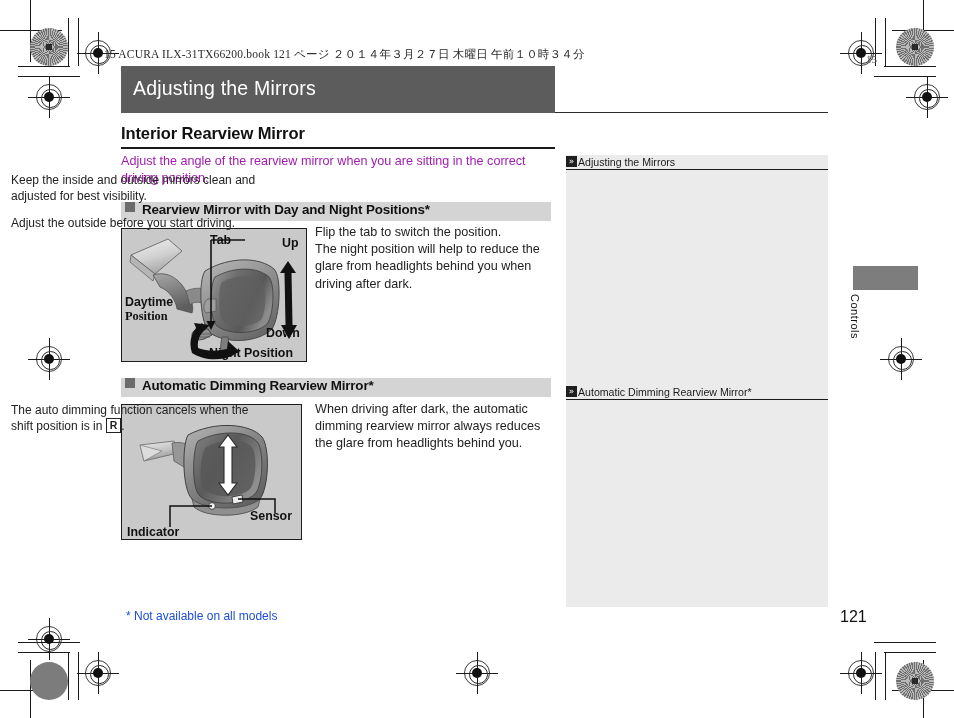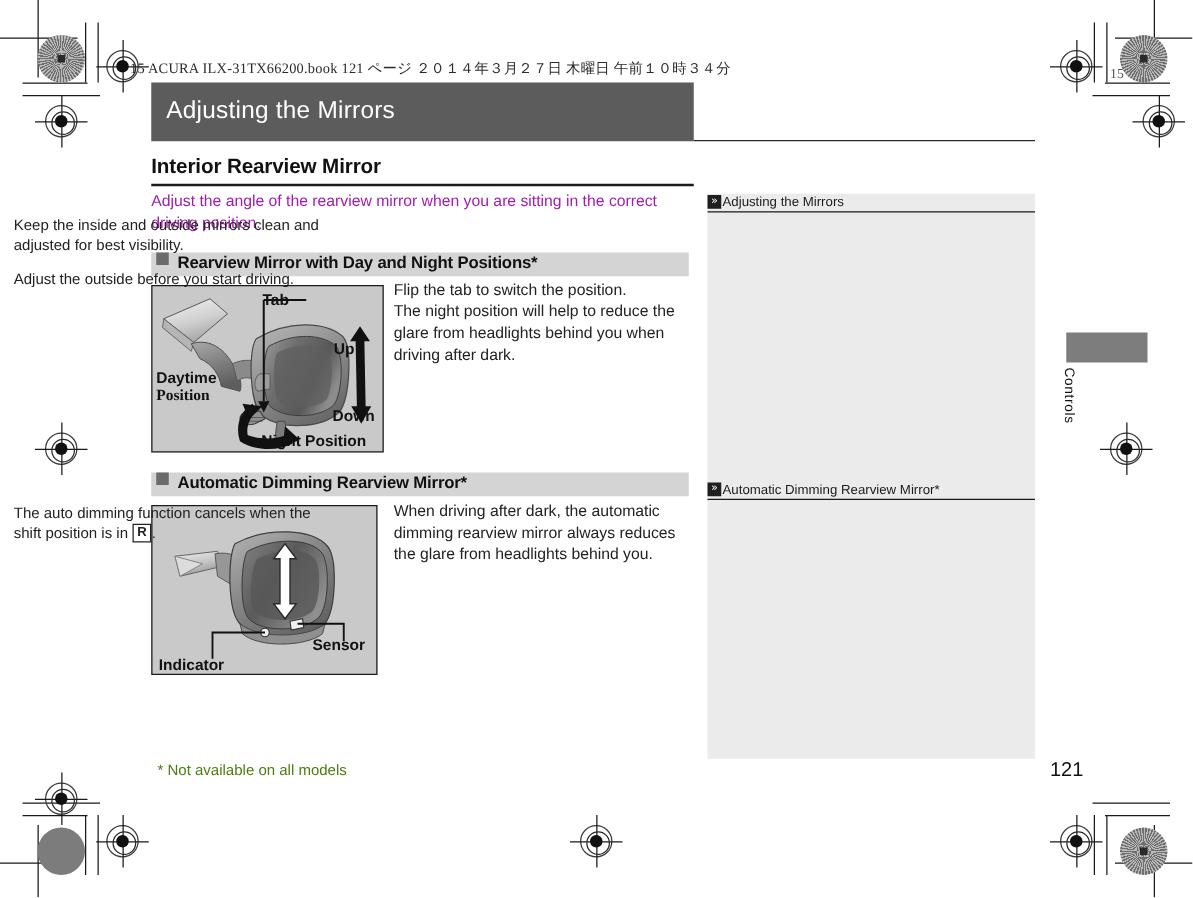--- a/index.html
+++ b/index.html
@@ -180,21 +180,21 @@
     font-size: 12.6px;
     line-height: 17.2px;
     color: #222;
   }
 
   .footnote {
     position: absolute;
     left: 126px;
     top: 609px;
     font-size: 12px;
-    color: #4d7c0f;
+    color: #1d4ed8;
   }
   .page-num {
     position: absolute;
     left: 840px;
     top: 608px;
     font-size: 16px;
     color: #111;
   }
 
   
@@ -387,21 +387,21 @@
     <div class="crop-line" style="left:884px; top:652px; width:52px; height:1px;"></div>
     <div class="crop-line" style="left:874px; top:642px; width:62px; height:1px;"></div>
     <div class="color-patch patch-star" style="left:896px; top:662px;"></div>
   </div>
   <div class="reg-target" style="left:848px; top:660px;">
     <div class="reg-ring"></div>
       <div class="reg-dot"></div>
   </div>
 
   <div class="slug">15 ACURA  ILX-31TX66200.book   121 ページ   ２０１４年３月２７日   木曜日   午前１０時３４分</div>
-  <div class="slug-num" style="left:888px; top:53px; font-size:11px; color:#555;">15</div>
+  <div class="slug-num" style="left:866px; top:53px; font-size:11px; color:#555;">15</div>
 
   <div class="title-bar">
     <div class="title-bar-text">Adjusting the Mirrors</div>
   </div>
   <div class="title-rule"></div>
 
   <div class="h1">Interior Rearview Mirror</div>
   <div class="h1-rule"></div>
   <div class="intro">Adjust the angle of the rearview mirror when you are sitting in the correct driving position.</div>
 
@@ -466,21 +466,21 @@
                L 170.5 96 L 175 96 L 167 110 L 159 96 L 163.5 96
                L 162.5 44 Z" fill="#111"></path>
 
       <path d="M70 124 C 66 112, 70 100, 80 94 L 84 100 C 77 105, 74 114, 77 123 Z" fill="#111"></path>
       <path d="M72 94 L 88 96 L 77 106 Z" fill="#111"></path>
       <path d="M70 124 C 82 132, 100 132, 112 126 L 110 118 C 99 123, 84 123, 74 118 Z" fill="#111"></path>
       <path d="M106 112 L 118 123 L 104 128 Z" fill="#111"></path>
     </svg>
     
     <div class="fig-label" style="left:88px; top:4px;">Tab</div>
-    <div class="fig-label" style="left:145px; top:7px;margin-top:36px;">Up</div>
+    <div class="fig-label" style="left:160px; top:7px;">Up</div>
     <div class="fig-label" style="left:144px; top:97px;">Down</div>
     <div class="fig-label" style="left:3px; top:66px;">Daytime</div>
     <div class="fig-label" style="left:3px; top:80px;font-family:Liberation Serif, serif;">Position</div>
     <div class="fig-label" style="left:87px; top:117px;">Night Position</div>
   </div>
 
   <div class="body-text" style="left:315px; top:224px; width:240px; white-space:pre-line;">Flip the tab to switch the position.
 The night position will help to reduce the glare from headlights behind you when driving after dark.</div>
 
   <div class="h2" style="top:378px;">

